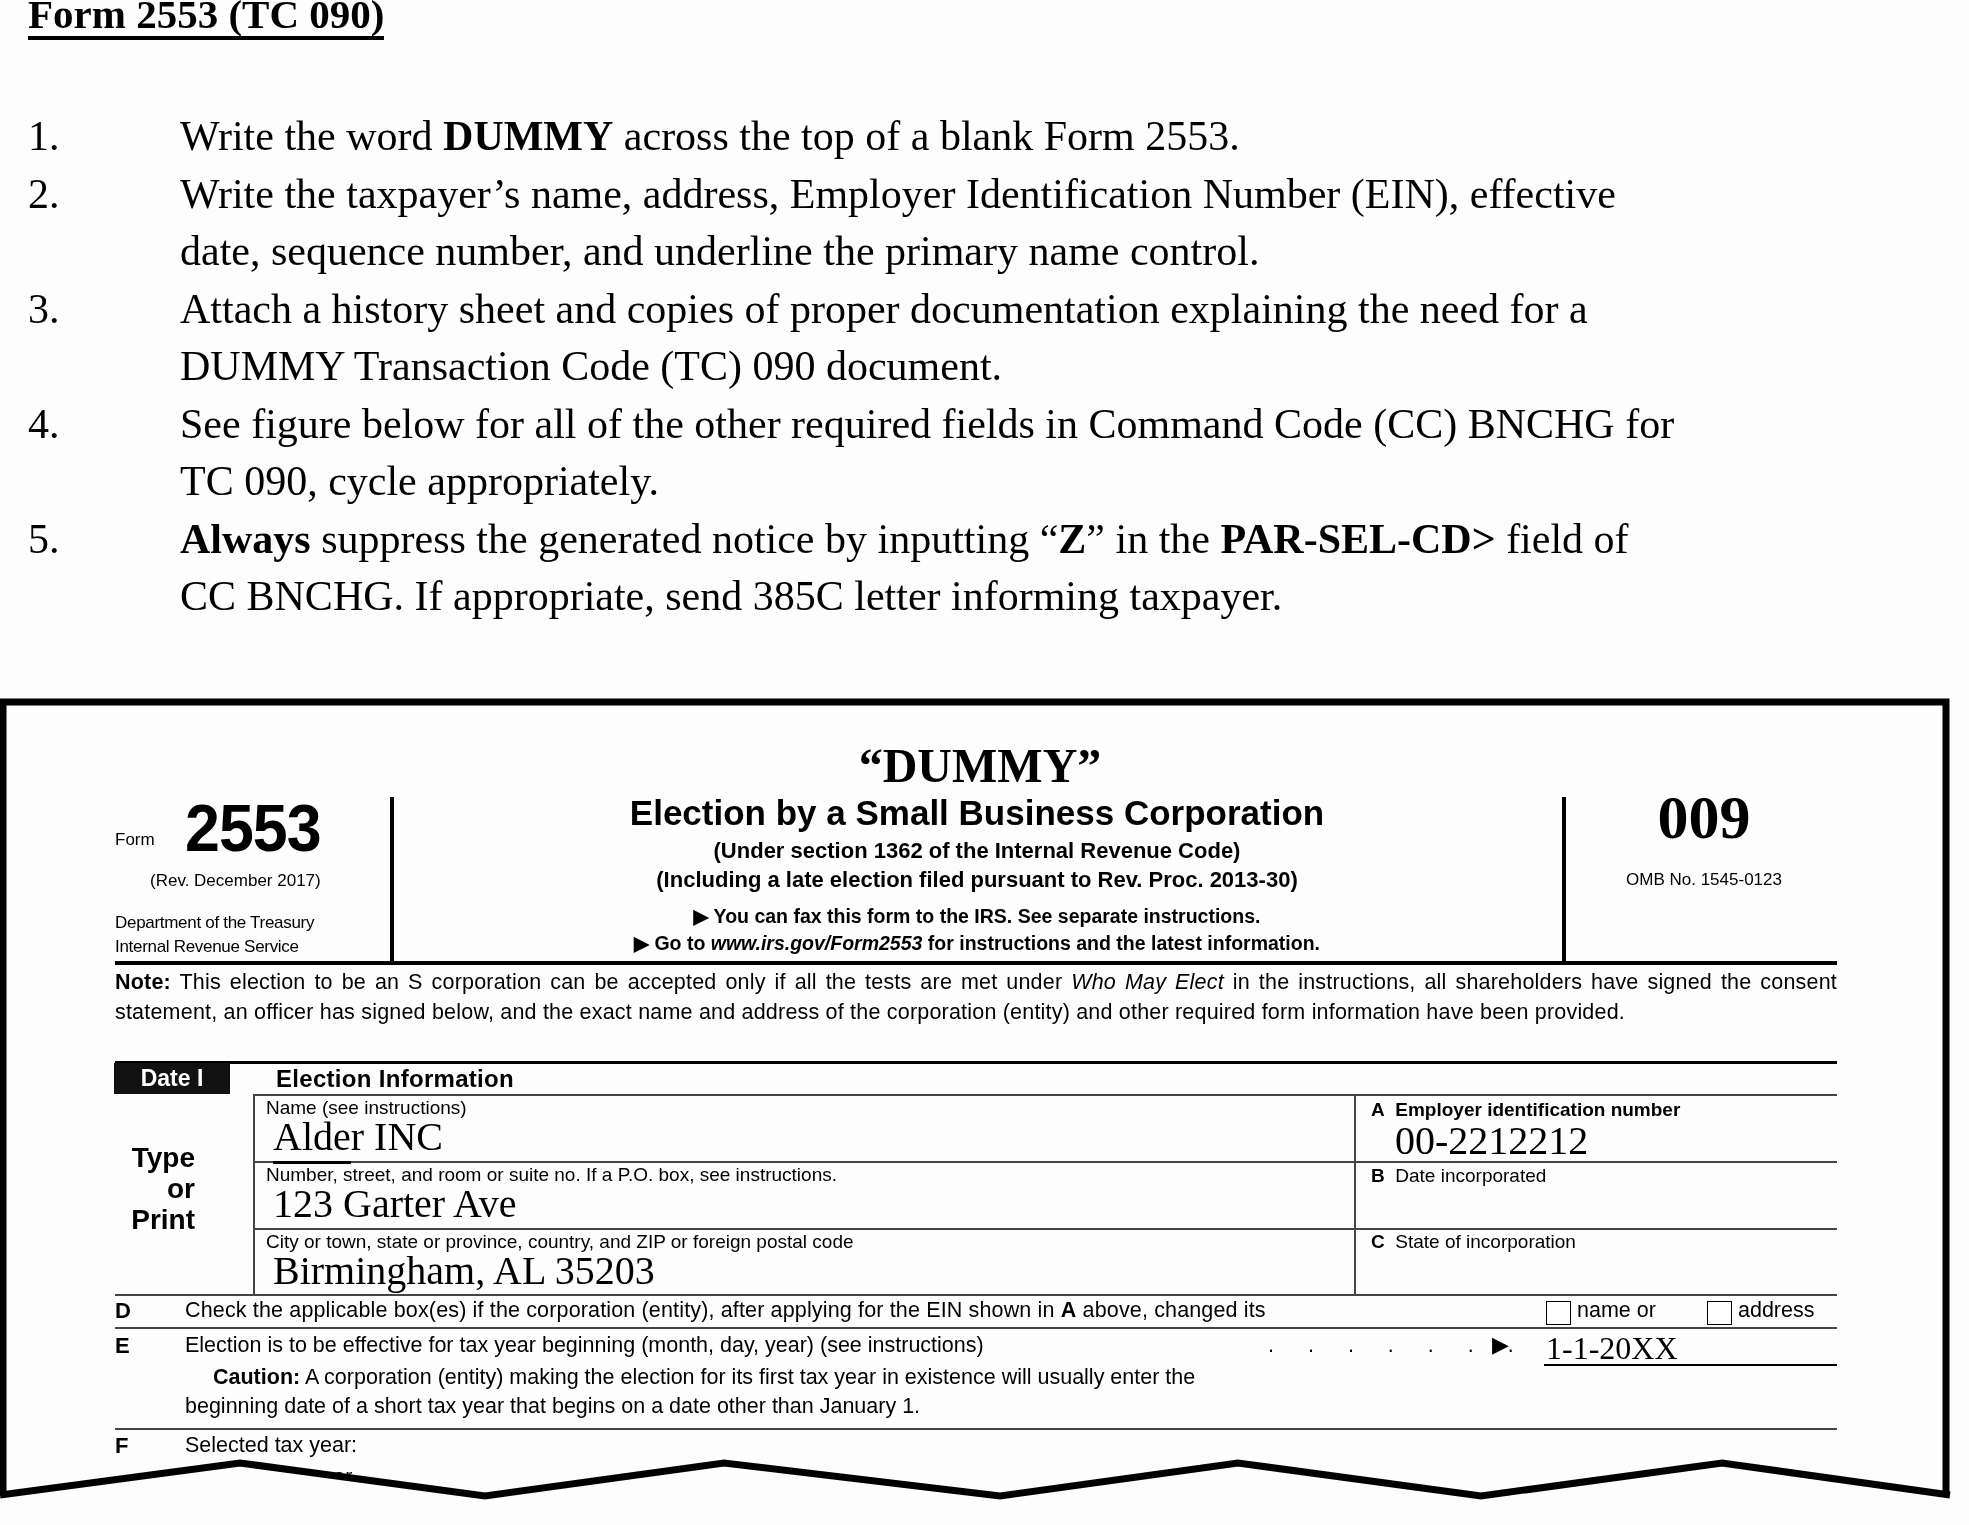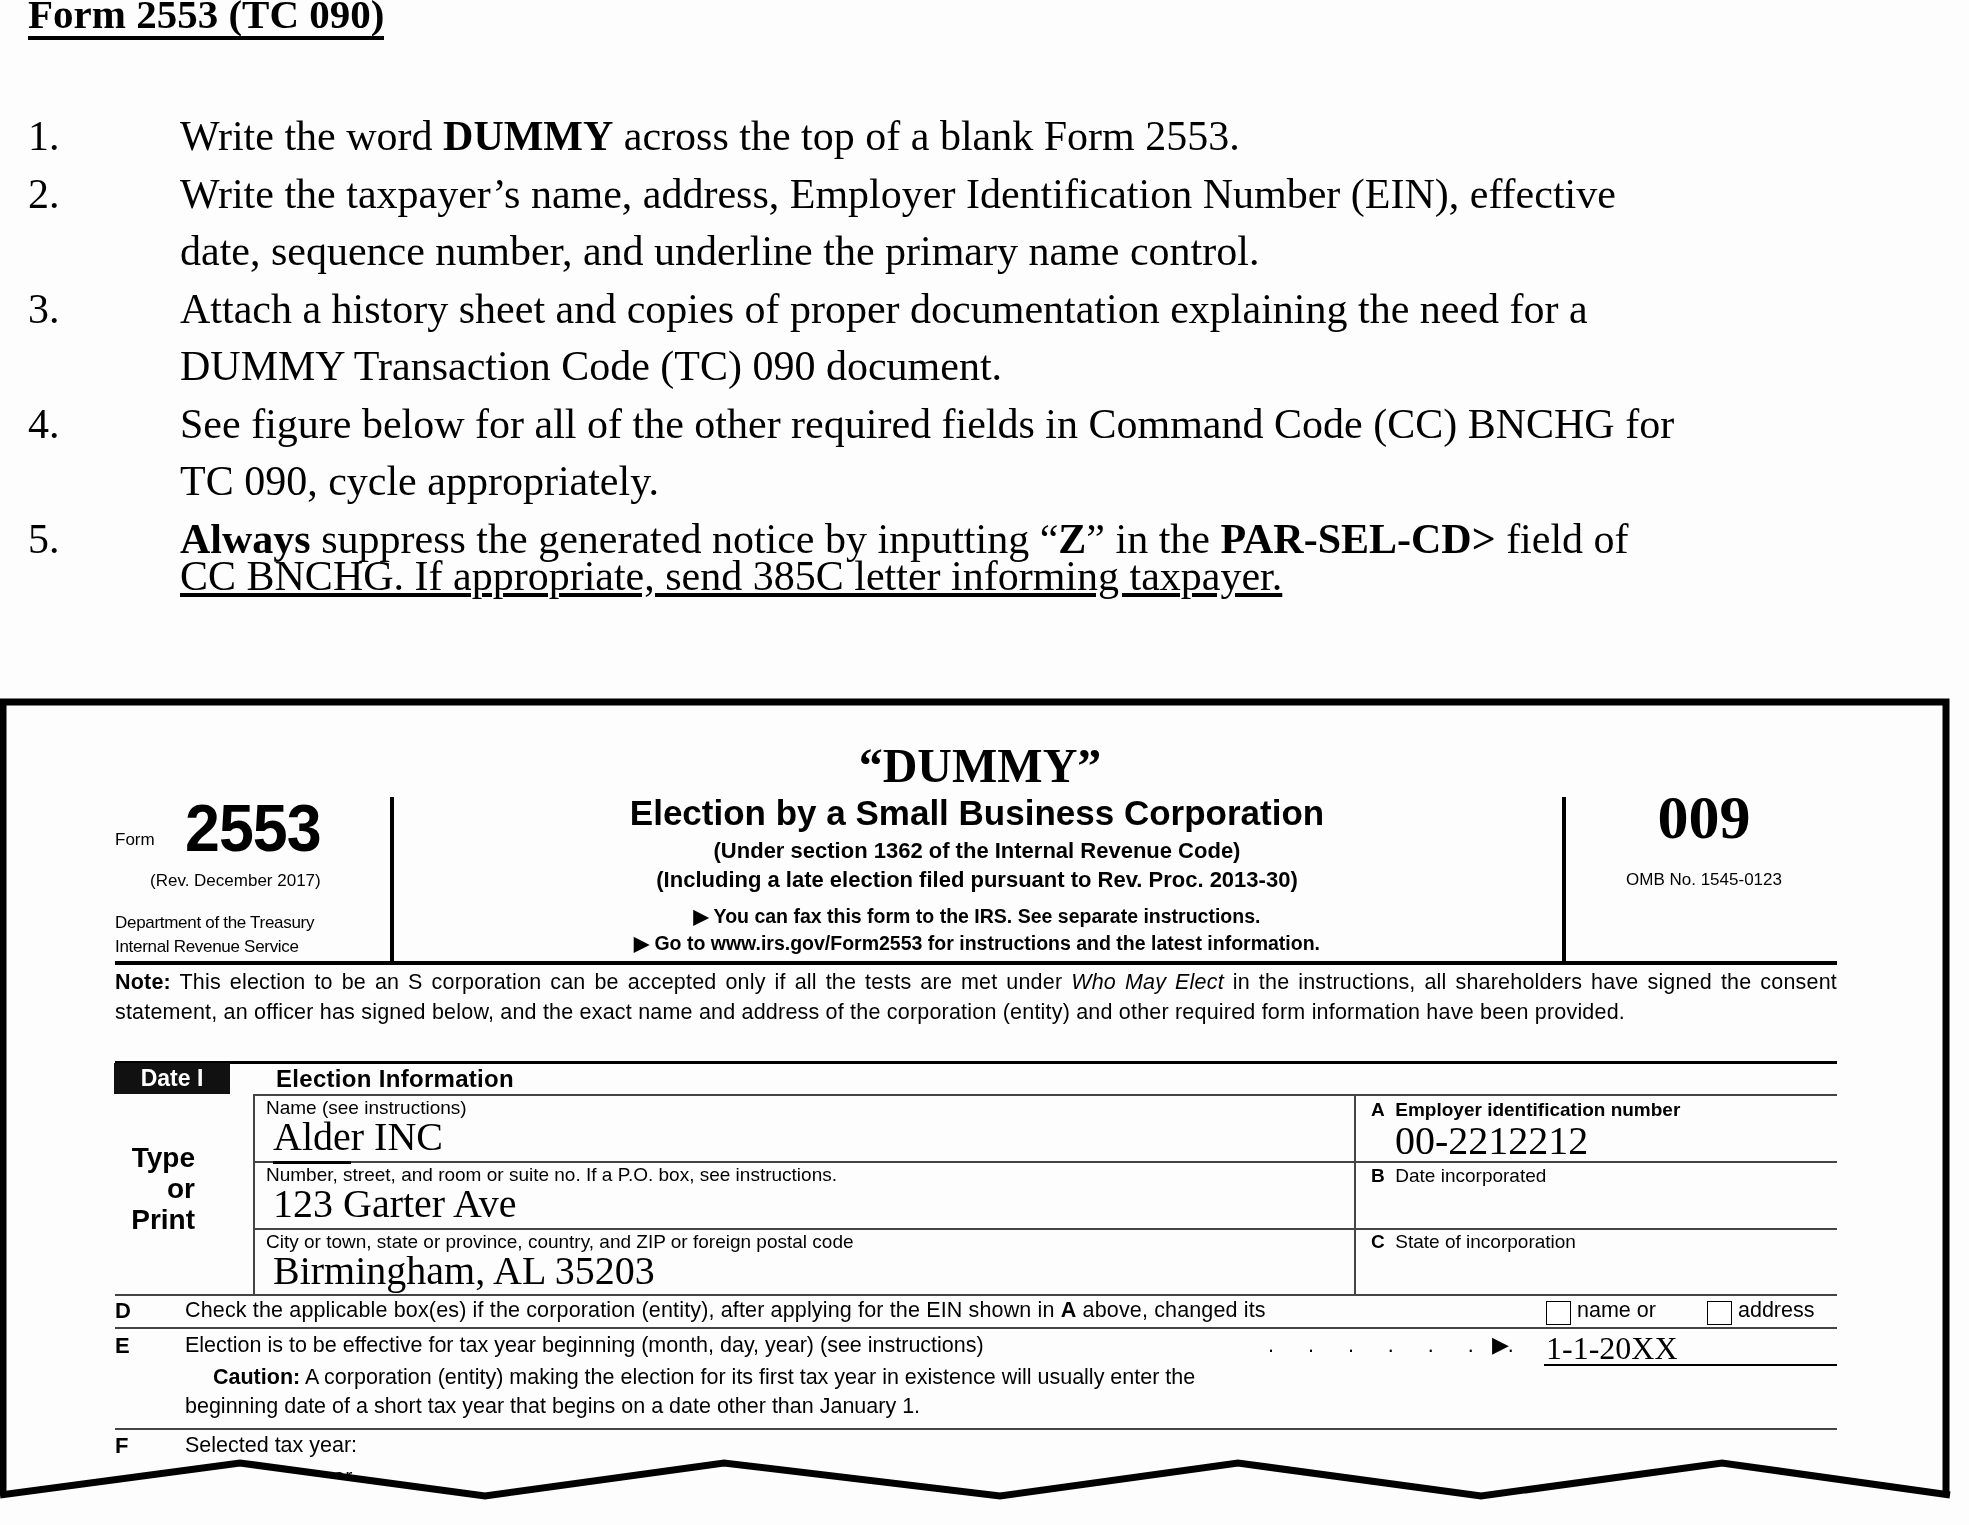--- a/index.html
+++ b/index.html
@@ -33,21 +33,21 @@
   #form-rev { left:115px; top:871px; font-size:17px;margin-left:35px; }
   #form-dept { left:115px; top:913px; font-size:17px; letter-spacing:-0.3px; }
   #form-irs { left:115px; top:937px; font-size:17px; letter-spacing:-0.3px; }
 
   #dummy-stamp { left:0; width:1960px; text-align:center; top:738px; font-size:48px; font-weight:bold; }
   #form-title { left:392px; width:1170px; text-align:center; top:793px; font-size:35px; font-weight:bold; }
   #form-sub1 { left:392px; width:1170px; text-align:center; top:838px; font-size:22px; font-weight:bold; }
   #form-sub2 { left:392px; width:1170px; text-align:center; top:867px; font-size:22px; font-weight:bold; }
   #form-fax { left:392px; width:1170px; text-align:center; top:905px; font-size:19.5px; font-weight:bold; }
   #form-goto { left:392px; width:1170px; text-align:center; top:932px; font-size:19.5px; font-weight:bold; }
-  .url { }
+  .url { font-style:italic; }
 
   #seq-number { left:1566px; width:276px; text-align:center; top:782px; font-size:62px; font-weight:bold; }
   #omb-number { left:1566px; width:276px; text-align:center; top:870px; font-size:17px; }
 
   #note { left:115px; top:967px; width:1722px; font-size:21.5px; line-height:30px; white-space:normal; text-align:justify; letter-spacing:0.2px; }
 
   #part-badge { left:114px; top:1063px; width:116px; height:31px; background:#111; color:#fff; font-size:23px; font-weight:bold; line-height:31px; text-align:center; }
   #part-title { left:276px; top:1063px; font-size:24px; font-weight:bold; line-height:31px; letter-spacing:0.3px; }
 
   #type-or-print { left:115px; top:1142px; font-size:28px; font-weight:bold; line-height:31px; white-space:normal; width:80px;text-align:right; }
@@ -109,21 +109,21 @@
     <div class="abs instr instr-text" style="top: 165.5px;"><span>Write the taxpayer’s name, address, Employer Identification Number (EIN), effective</span></div>
     <div class="abs instr instr-text" style="top: 223px;"><span>date, sequence number, and underline the primary name control.</span></div>
     <div class="abs instr instr-num" style="top: 280.5px;">3.</div>
     <div class="abs instr instr-text" style="top: 280.5px;"><span>Attach a history sheet and copies of proper documentation explaining the need for a</span></div>
     <div class="abs instr instr-text" style="top: 338px;"><span>DUMMY Transaction Code (TC) 090 document.</span></div>
     <div class="abs instr instr-num" style="top: 395.5px;">4.</div>
     <div class="abs instr instr-text" style="top: 395.5px;"><span>See figure below for all of the other required fields in Command Code (CC) BNCHG for</span></div>
     <div class="abs instr instr-text" style="top: 453px;"><span>TC 090, cycle appropriately.</span></div>
     <div class="abs instr instr-num" style="top: 510.5px;">5.</div>
     <div class="abs instr instr-text" style="top: 510.5px;"><span class="b">Always</span><span> suppress the generated notice by inputting “</span><span class="b">Z</span><span>” in the </span><span class="b">PAR-SEL-CD&gt;</span><span> field of</span></div>
-    <div class="abs instr instr-text" style="top: 548px; text-decoration: underline;"><span>CC BNCHG. If appropriate, send 385C letter informing taxpayer.</span></div>
+    <div class="abs instr instr-text" style="top: 568px;"><span>CC BNCHG. If appropriate, send 385C letter informing taxpayer.</span></div>
   </div>
 
 <svg id="frame-svg" width="1969" height="1525">
   <polygon points="0,1525 0,1525 1969,1525 1969,1525" fill="#fcfdfc"></polygon>
 </svg>
 
 <div>
 
   <div id="dummy-stamp" class="abs">“DUMMY”</div>
 

